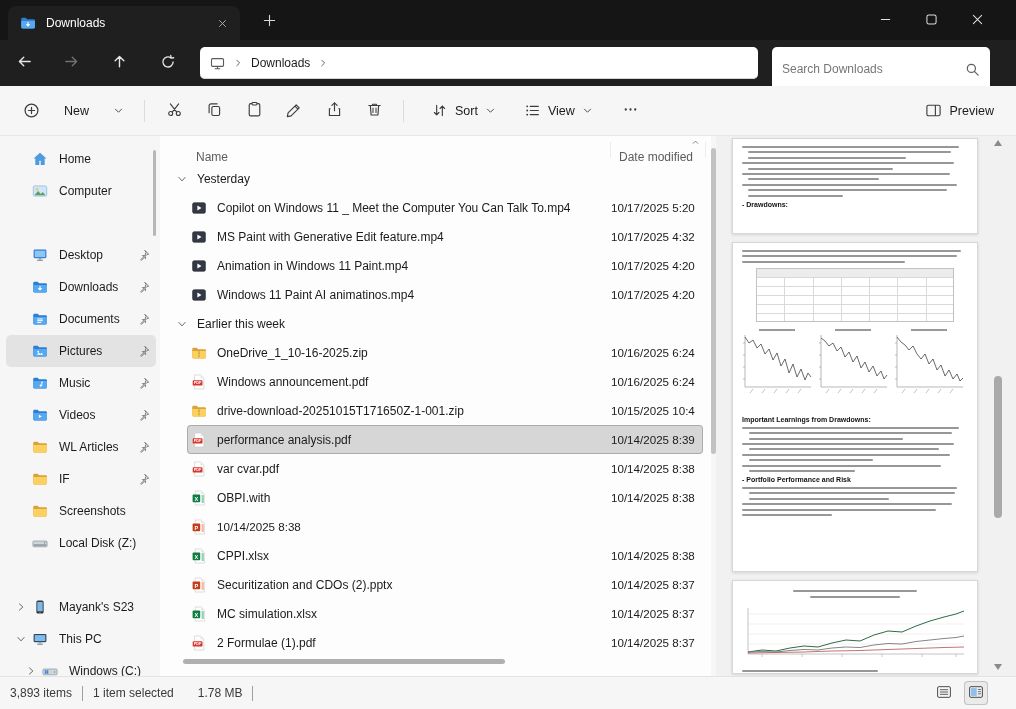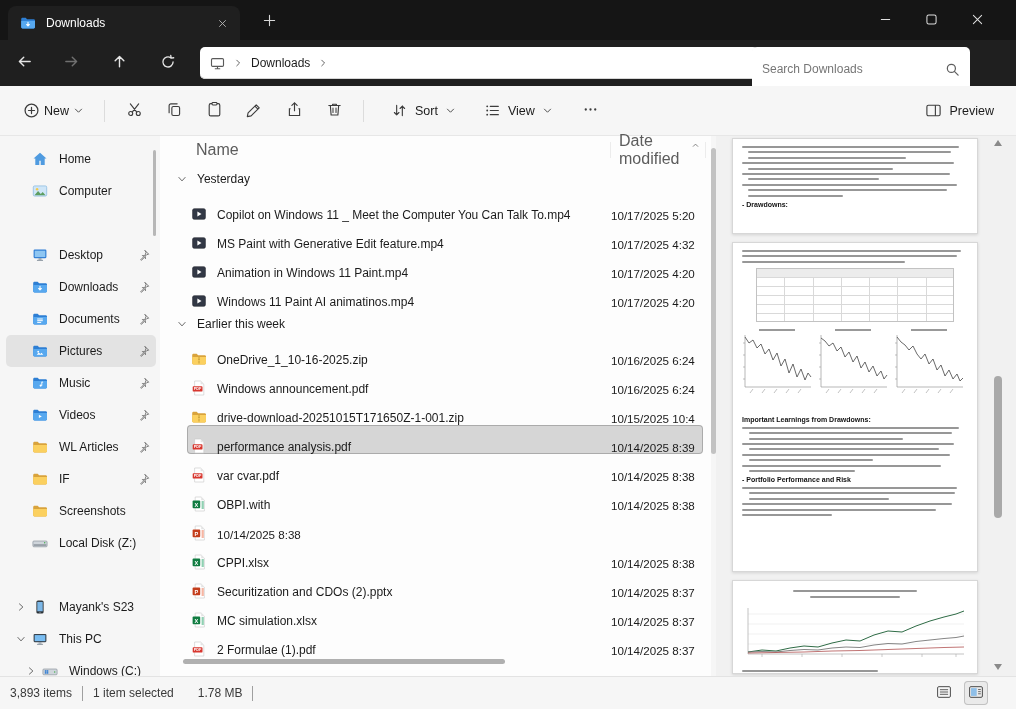--- a/index.html
+++ b/index.html
@@ -15,27 +15,27 @@
 .tab-close{width:20px;height:20px;border-radius:4px;display:flex;align-items:center;justify-content:center}
 .newtab{position:absolute;left:256px;top:10px;width:26px;height:24px;display:flex;align-items:center;justify-content:center;border-radius:4px}
 .wcs{position:absolute;right:16px;top:0;height:40px;display:flex}
 .wc{width:46px;height:40px;display:flex;align-items:center;justify-content:center;background:none;border:none}
 
 
 .navbar{position:absol;position:absolute;left:0;top:40px;width:100%;height:46px;background:#1f1f1f}
 .nbtn{position:absolute;top:7px;width:36px;height:32px;display:flex;align-items:center;justify-content:center;border-radius:5px;background:none;border:none}
 .addr{position:absolute;left:200px;top:7px;width:558px;height:32px;background:#ffffff;border-radius:5px;display:flex;align-items:center;padding:0 10px;gap:8px;box-shadow:inset 0 -1px 0 #d6d6d6}
 .addr .crumb{font-size:12px;color:#1b1b1b}
-.search{position:absolute;left:752px;top:7px;width:218px;height:44px;background:#ffffff;border-radius:5px;display:flex;align-items:center;padding:0 10px;box-shadow:inset 0 -1px 0 #d6d6d6}
+.search{position:absolute;left:772px;top:7px;width:218px;height:44px;background:#ffffff;border-radius:5px;display:flex;align-items:center;padding:0 10px;box-shadow:inset 0 -1px 0 #d6d6d6}
 .search input{flex:1;border:none;outline:none;background:transparent;font:12px "Liberation Sans",sans-serif;color:#1b1b1b}
 .search input::placeholder{color:#767676}
 
 
 .toolbar{position:absolute;left:0;top:86px;width:100%;height:50px;background:#f6f6f6;border-bottom:1px solid #e7e7e7;display:flex;align-items:center;padding:0 12px}
-.tb-new{display:flex;align-items:center;gap:4px;padding:7px 11px;border-radius:5px;background:none;border:none;font:12.5px "Liberation Sans",sans-serif;color:#1b1b1b}
+.tb-new{display:flex;align-items:center;gap:24px;padding:7px 11px;border-radius:5px;background:none;border:none;font:12.5px "Liberation Sans",sans-serif;color:#1b1b1b}
 .tb-sep{width:1px;height:22px;background:#dcdcdc;margin:0 9px}
 .tb-btn{width:40px;height:34px;display:flex;align-items:center;justify-content:center;border-radius:5px;background:none;border:none}
 .tb-drop{display:flex;align-items:center;gap:7px;padding:7px 10px;border-radius:5px;background:none;border:none;font:12.5px "Liberation Sans",sans-serif;color:#1b1b1b;margin-left:8px}
 .tb-spacer{flex:1}
 .tb-preview{display:flex;align-items:center;gap:8px;padding:7px 10px;border-radius:5px;background:none;border:none;font:12.5px "Liberation Sans",sans-serif;color:#1b1b1b}
 
 
 .sidebar{position:absolute;left:0;top:136px;width:162px;height:540px;padding-top:7px;overflow:hidden}
 .sb-item{height:32px;display:flex;align-items:center;margin:0 6px;padding:0 2px 0 4px;border-radius:5px}
 .sb-item.sel{background:#e3e3e3}
@@ -43,30 +43,30 @@
 .sb-chev{width:22px;display:flex;justify-content:center;flex:0 0 22px}
 .sb-ico{width:18px;height:16px;margin-right:9px;display:flex;flex:0 0 18px}
 .sb-ico svg{width:16px;height:16px}
 .sb-label{flex:1;white-space:nowrap;overflow:hidden;font-size:12px}
 .sb-pin{width:15px;display:flex;margin-right:2px}
 .sb-gap{height:32px}
 .sb-scroll{position:absolute;left:153px;top:14px;width:3px;height:86px;background:#b7b7b7;border-radius:2px}
 
 
 .filelist{position:absolute;left:160px;top:136px;width:551px;height:540px;background:#fdfdfd}
-.fl-head{position:relative;height:28px;display:flex;align-items:center;color:#5c5c5c;font-size:16px}
+.fl-head{position:relative;height:28px;display:flex;align-items:flex-end;color:#5c5c5c;font-size:12px}
 .fh-name{margin-left:36px;flex:1}
 .fh-date{width:92px;flex:0 0 92px}
 .fh-sep{position:absolute;top:6px;width:1px;height:16px;background:#ececec}
 .sort-ind{position:absolute;left:531px;top:0px}
 .rows{position:absolute;left:4px;top:28px;right:8px}
 .grow{height:29px;display:flex;align-items:center;margin-left:13px}
 .g-chev{width:18px;display:flex}
 .g-label{font-size:12px;color:#1b1b1b;margin-left:2px}
-.frow{height:29px;display:flex;align-items:flex-end;margin-left:23px;padding:0 6px 0 4px;border-radius:4px}
+.frow{height:29px;display:flex;align-items:center;margin-left:23px;padding:0 6px 0 4px;border-radius:4px}
 .frow.sel{background:#d6d6d6;box-shadow:inset 0 0 0 1px rgba(0,0,0,.2)}
 .f-ico{width:18px;height:16px;flex:0 0 18px;margin-right:8px;display:flex}
 .f-ico svg{width:16px;height:16px}
 .f-name{flex:1;white-space:nowrap;overflow:hidden;margin-right:6px;font-size:12px}
 .f-date{flex:0 0 86px;width:86px;overflow:hidden;white-space:nowrap;font-size:11.6px}
 .hscroll{position:absolute;left:183px;top:659px;width:520px;height:8px}
 .hscroll .thumb{width:322px;height:5px;border-radius:3px;background:#b0b0b0}
 .vscroll-list{position:absolute;left:711px;top:142px;width:5px;height:528px}
 .vscroll-list .thumb{position:absolute;top:6px;width:5px;height:306px;border-radius:3px;background:#c2c2c2}
 

